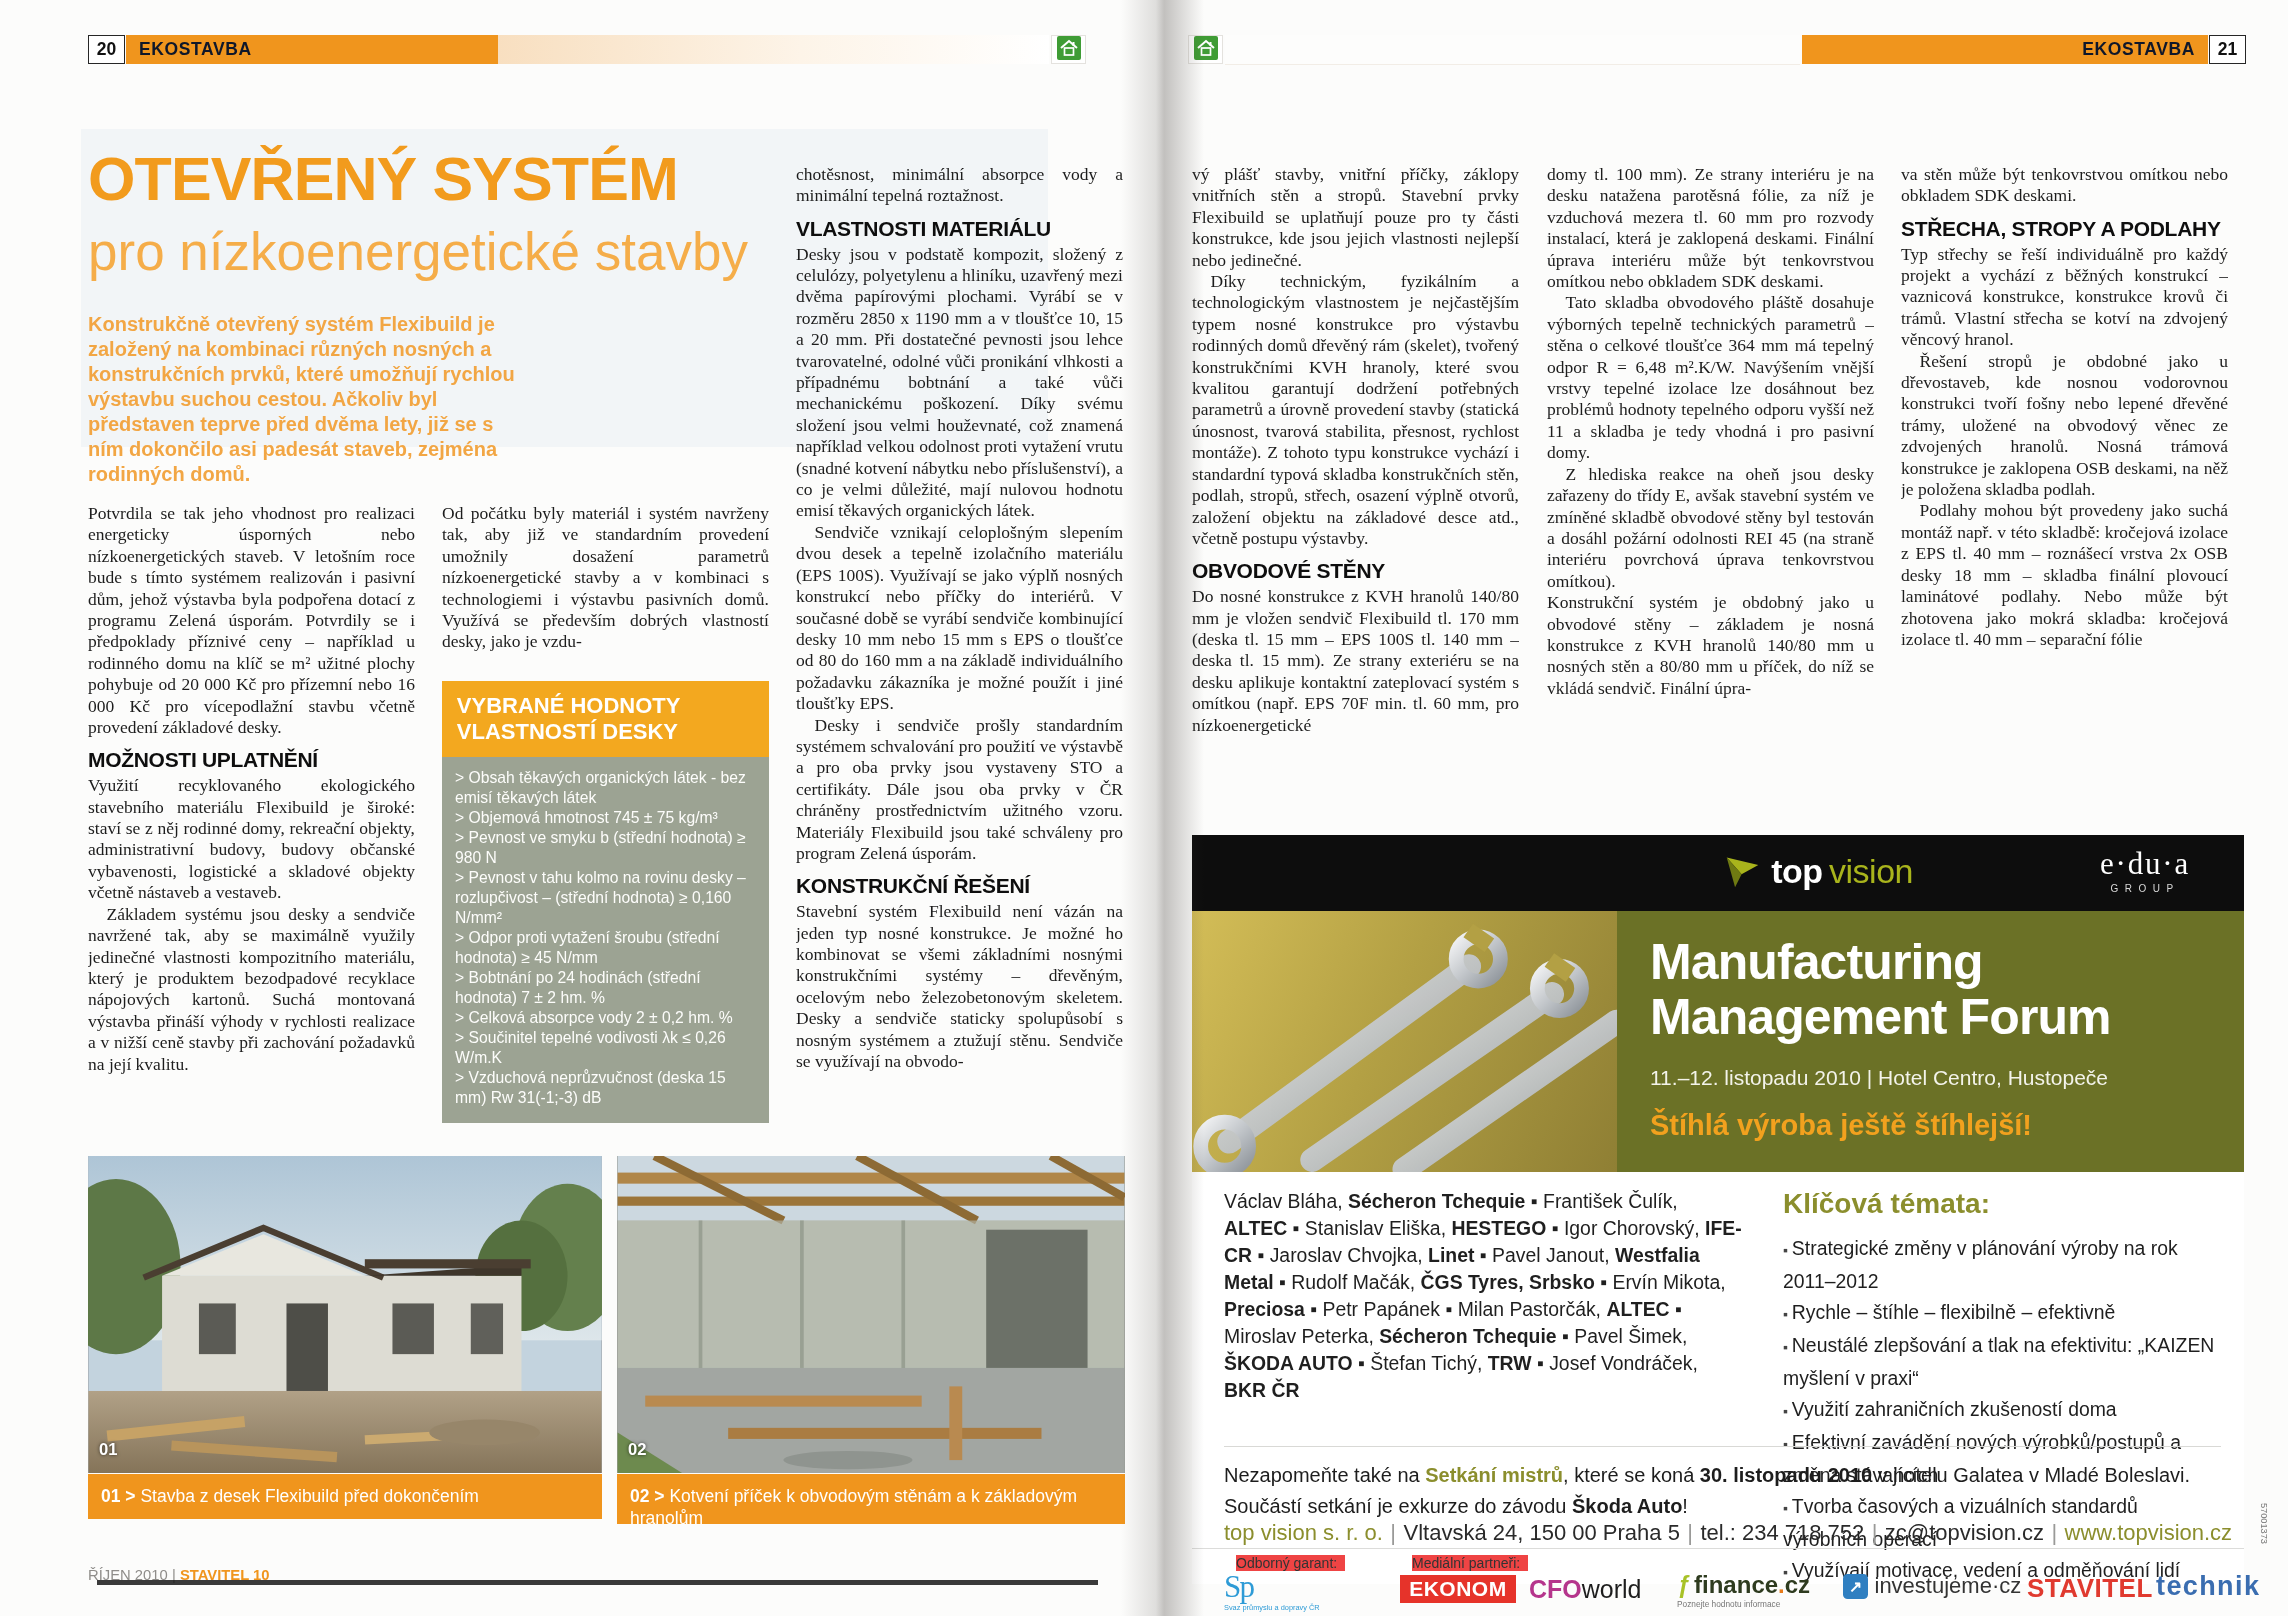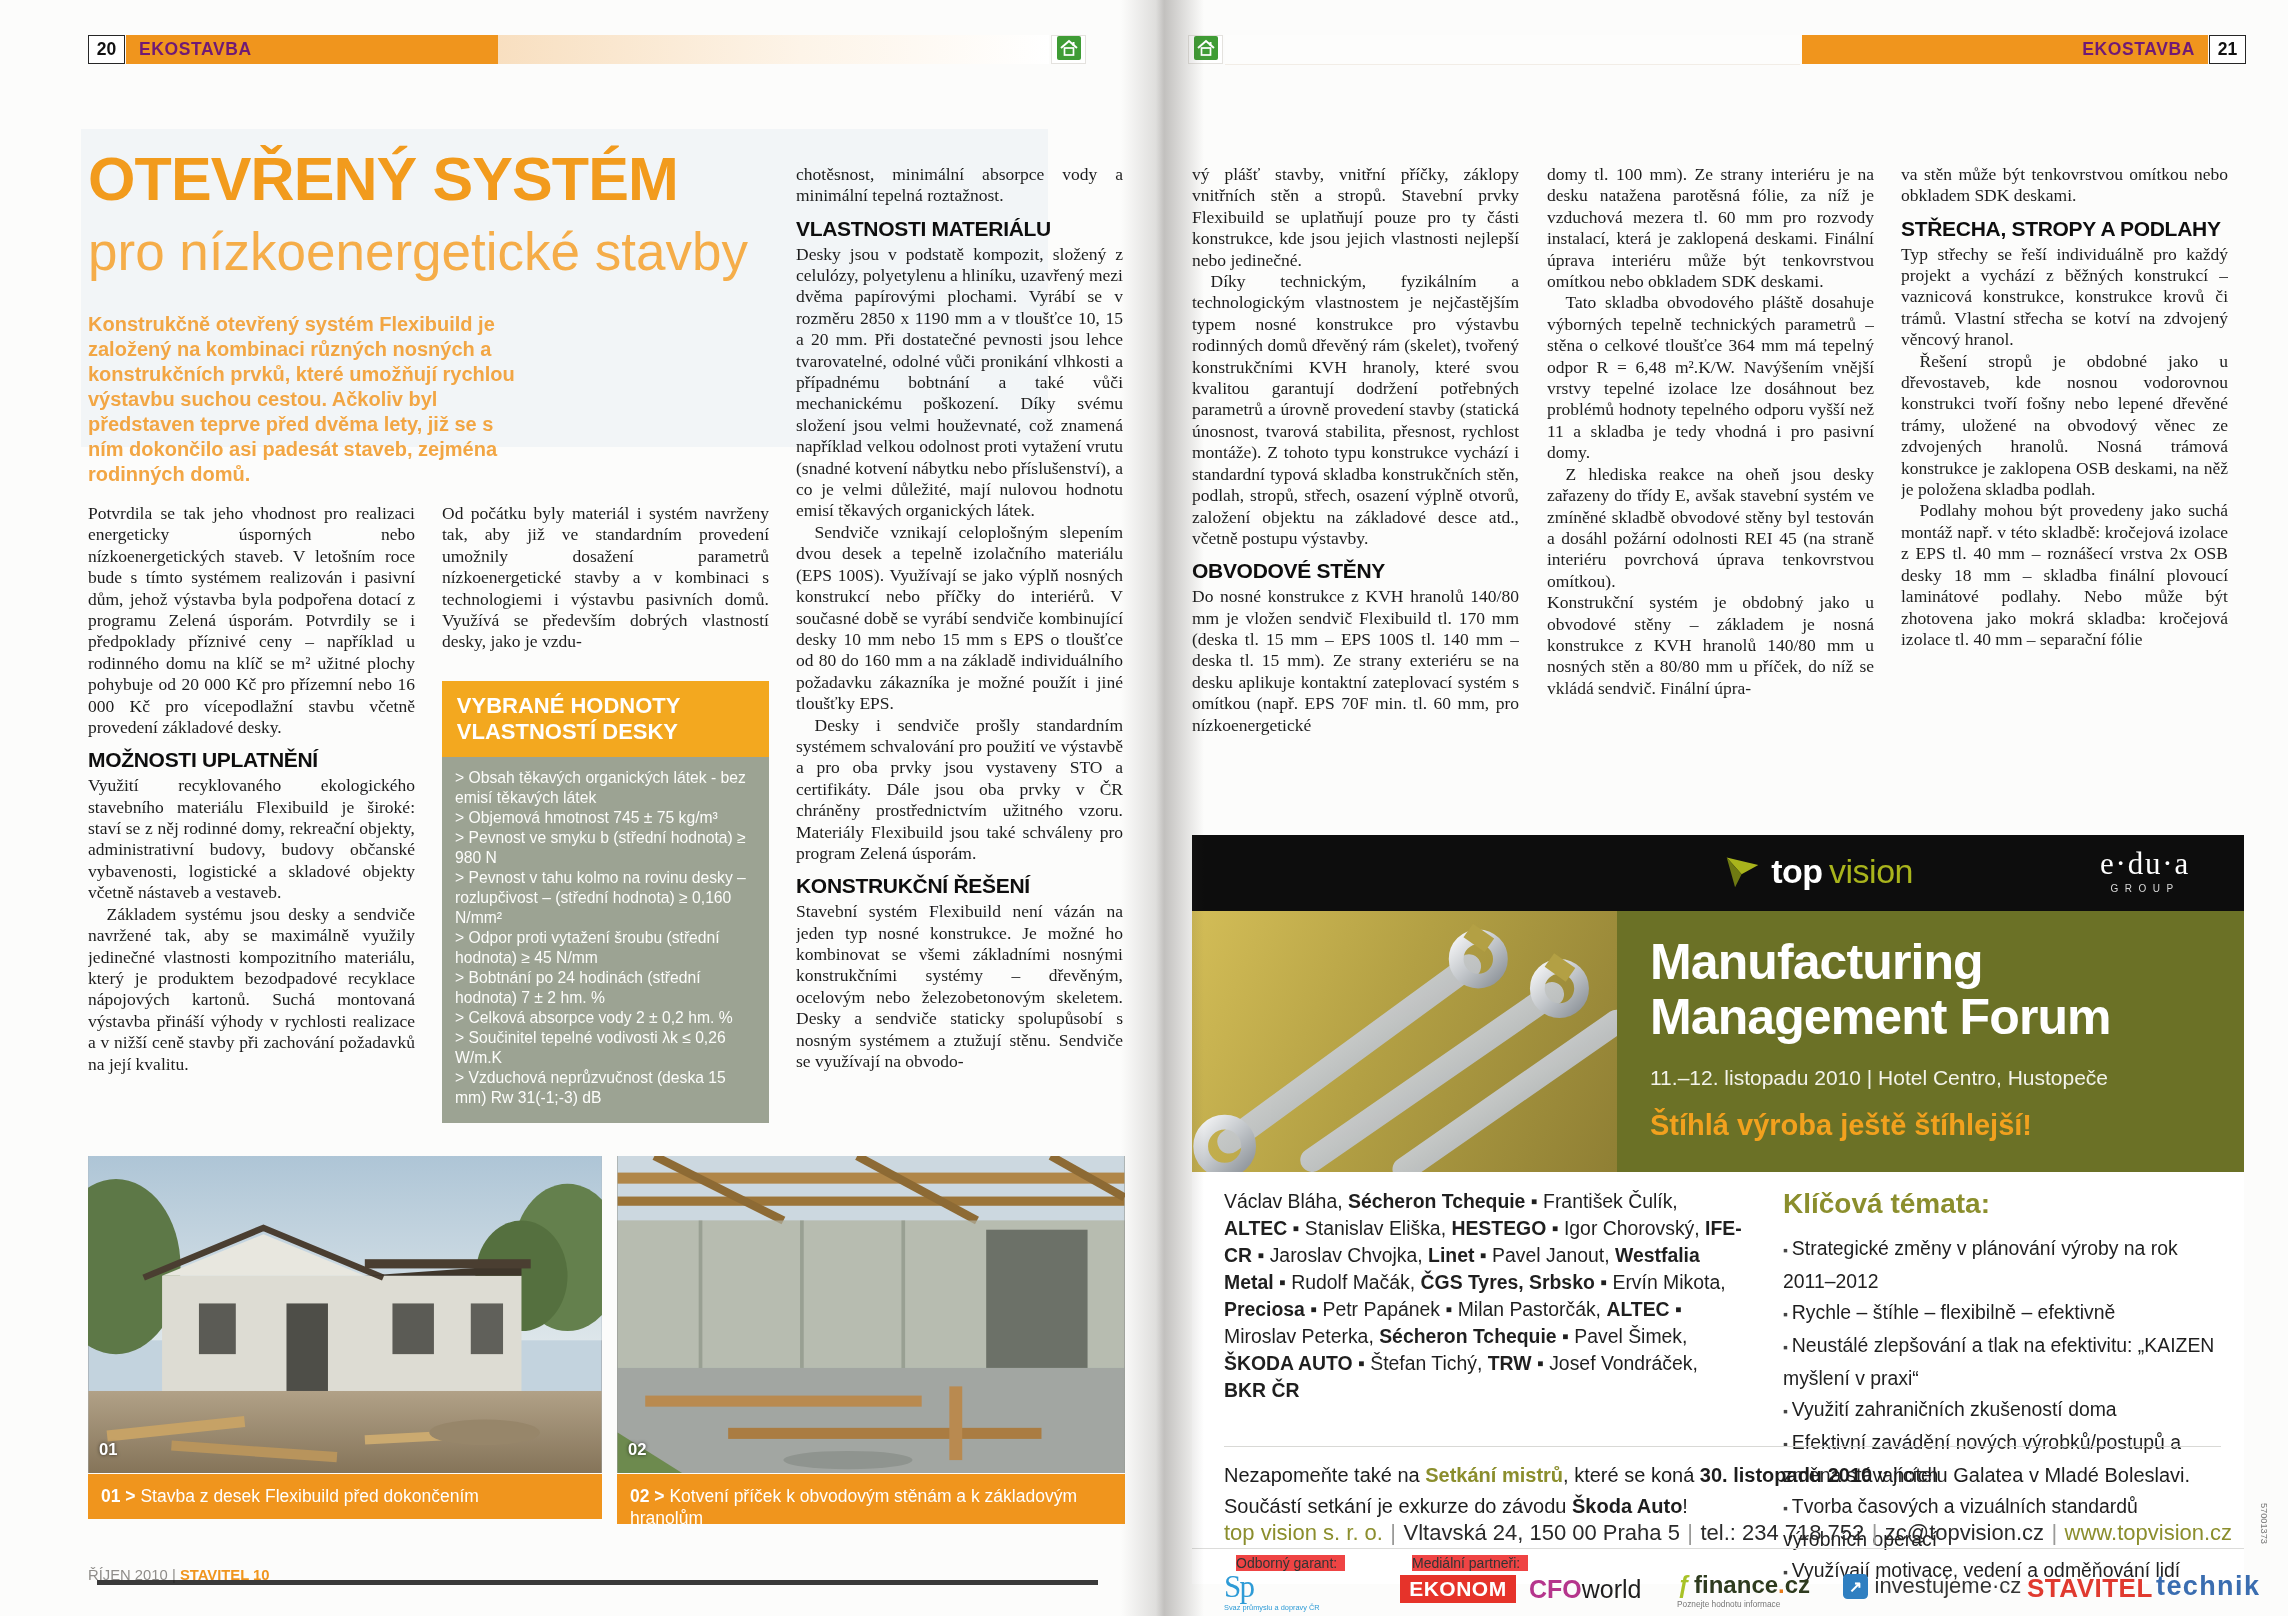--- a/index.html
+++ b/index.html
@@ -7,21 +7,21 @@
           font-family:"Liberation Sans",sans-serif;}
   
   .gutter{position:absolute;left:1121px;top:0;width:83px;height:1617px;
     background:linear-gradient(to right,rgba(0,0,0,0),rgba(70,65,60,.16) 42%,rgba(60,55,50,.30) 52%,rgba(0,0,0,0));}
   .page-edge-line{position:absolute;left:97px;top:1580px;width:1001px;height:4.6px;background:#181818;opacity:.85;}
   .title-tint{position:absolute;left:81px;top:129px;width:967px;height:318px;background:#edf1f5;opacity:.65;}
   
   .hdr{position:absolute;top:35px;height:29px;}
   .pagenum{background:#fff;border:1.8px solid #262626;width:37px;text-align:center;
     font:bold 17.5px/26px "Liberation Sans",sans-serif;color:#111;box-sizing:border-box;}
-  .bar-orange{background:#f0951d;color:#701a75;font:bold 17.5px/29px "Liberation Sans",sans-serif;letter-spacing:0.6px;}
+  .bar-orange{background:#f0951d;color:#0f172a;font:bold 17.5px/29px "Liberation Sans",sans-serif;letter-spacing:0.6px;}
   .bar-ghost{background:linear-gradient(to right,#f8dfc0,#fdf4e8 55%,#ffffff);}
   .bar-plain{background:#fdfdfc;border-bottom:0.9px solid #f2ede6;}
   .iconbox{background:#fff;border:0.9px solid #e4e2de;width:35px;display:flex;align-items:center;justify-content:center;box-sizing:border-box;}
   
   .art-title{position:absolute;left:88px;top:146px;font:bold 61px/66px "Liberation Sans",sans-serif;
     color:#f29b1d;letter-spacing:-0.9px;}
   .art-subtitle{position:absolute;left:88px;top:222px;font:400 53px/59px "Liberation Sans",sans-serif;color:#f5ad49;}
   .lede{position:absolute;left:88px;top:312px;width:441px;font:bold 20px/25px "Liberation Sans",sans-serif;color:#f2a644;}
   .col{position:absolute;width:327px;font:17.5px/21.4px "Liberation Serif",serif;color:#1d1d1d;
     text-align:justify;overflow:hidden;}

